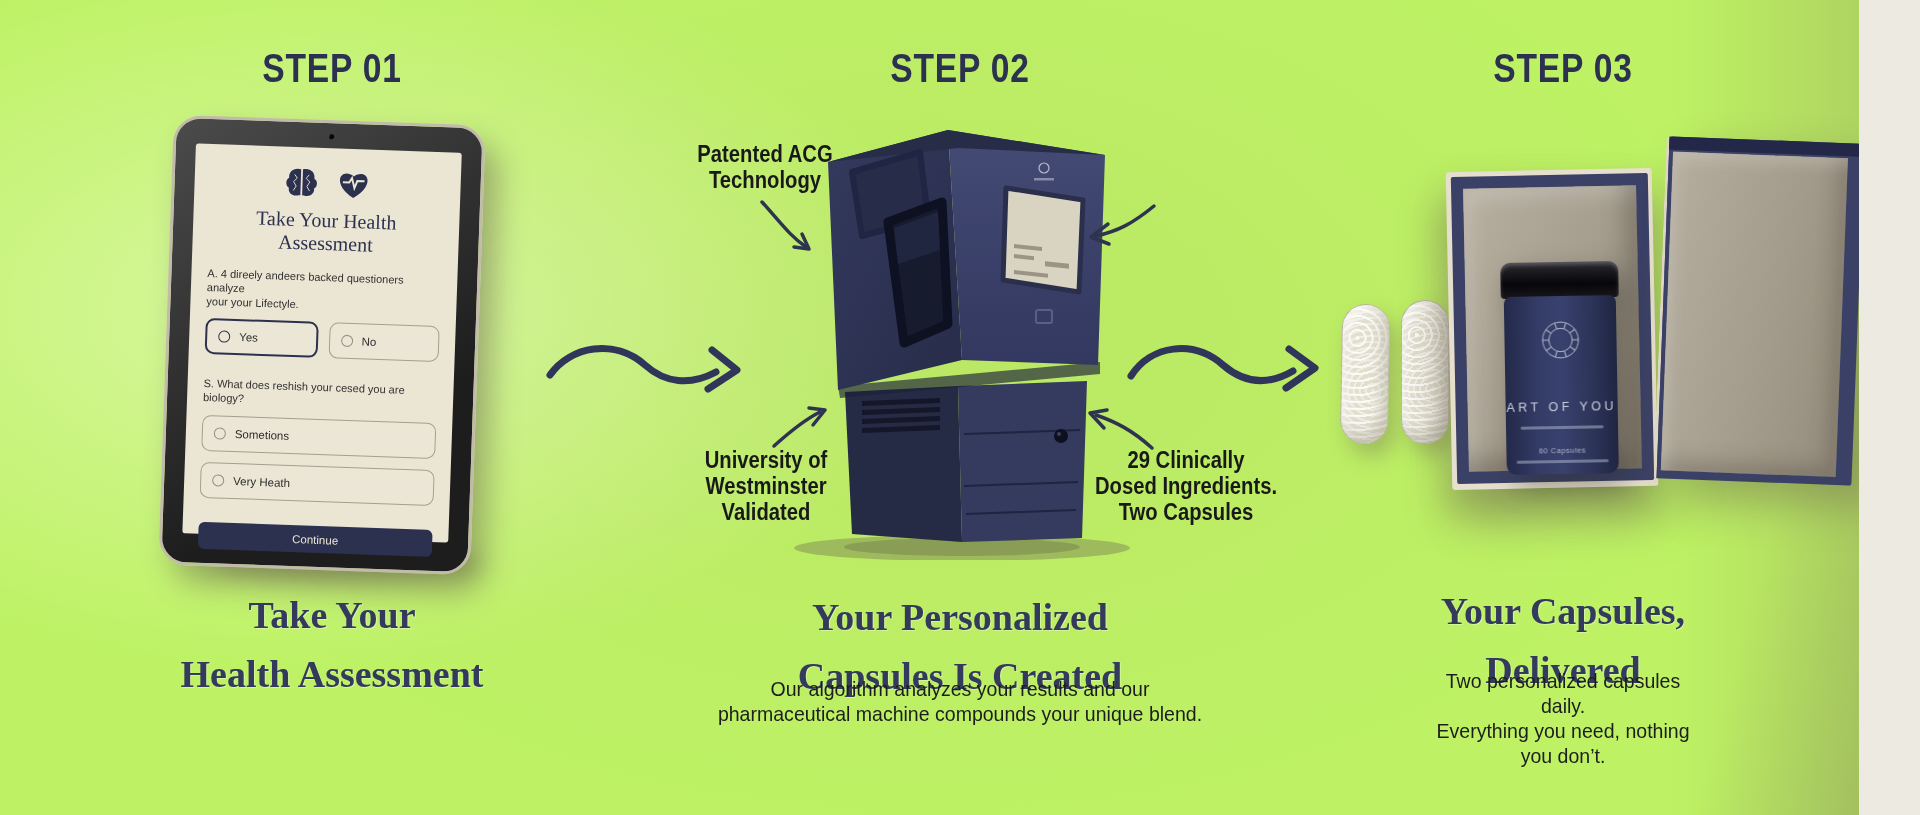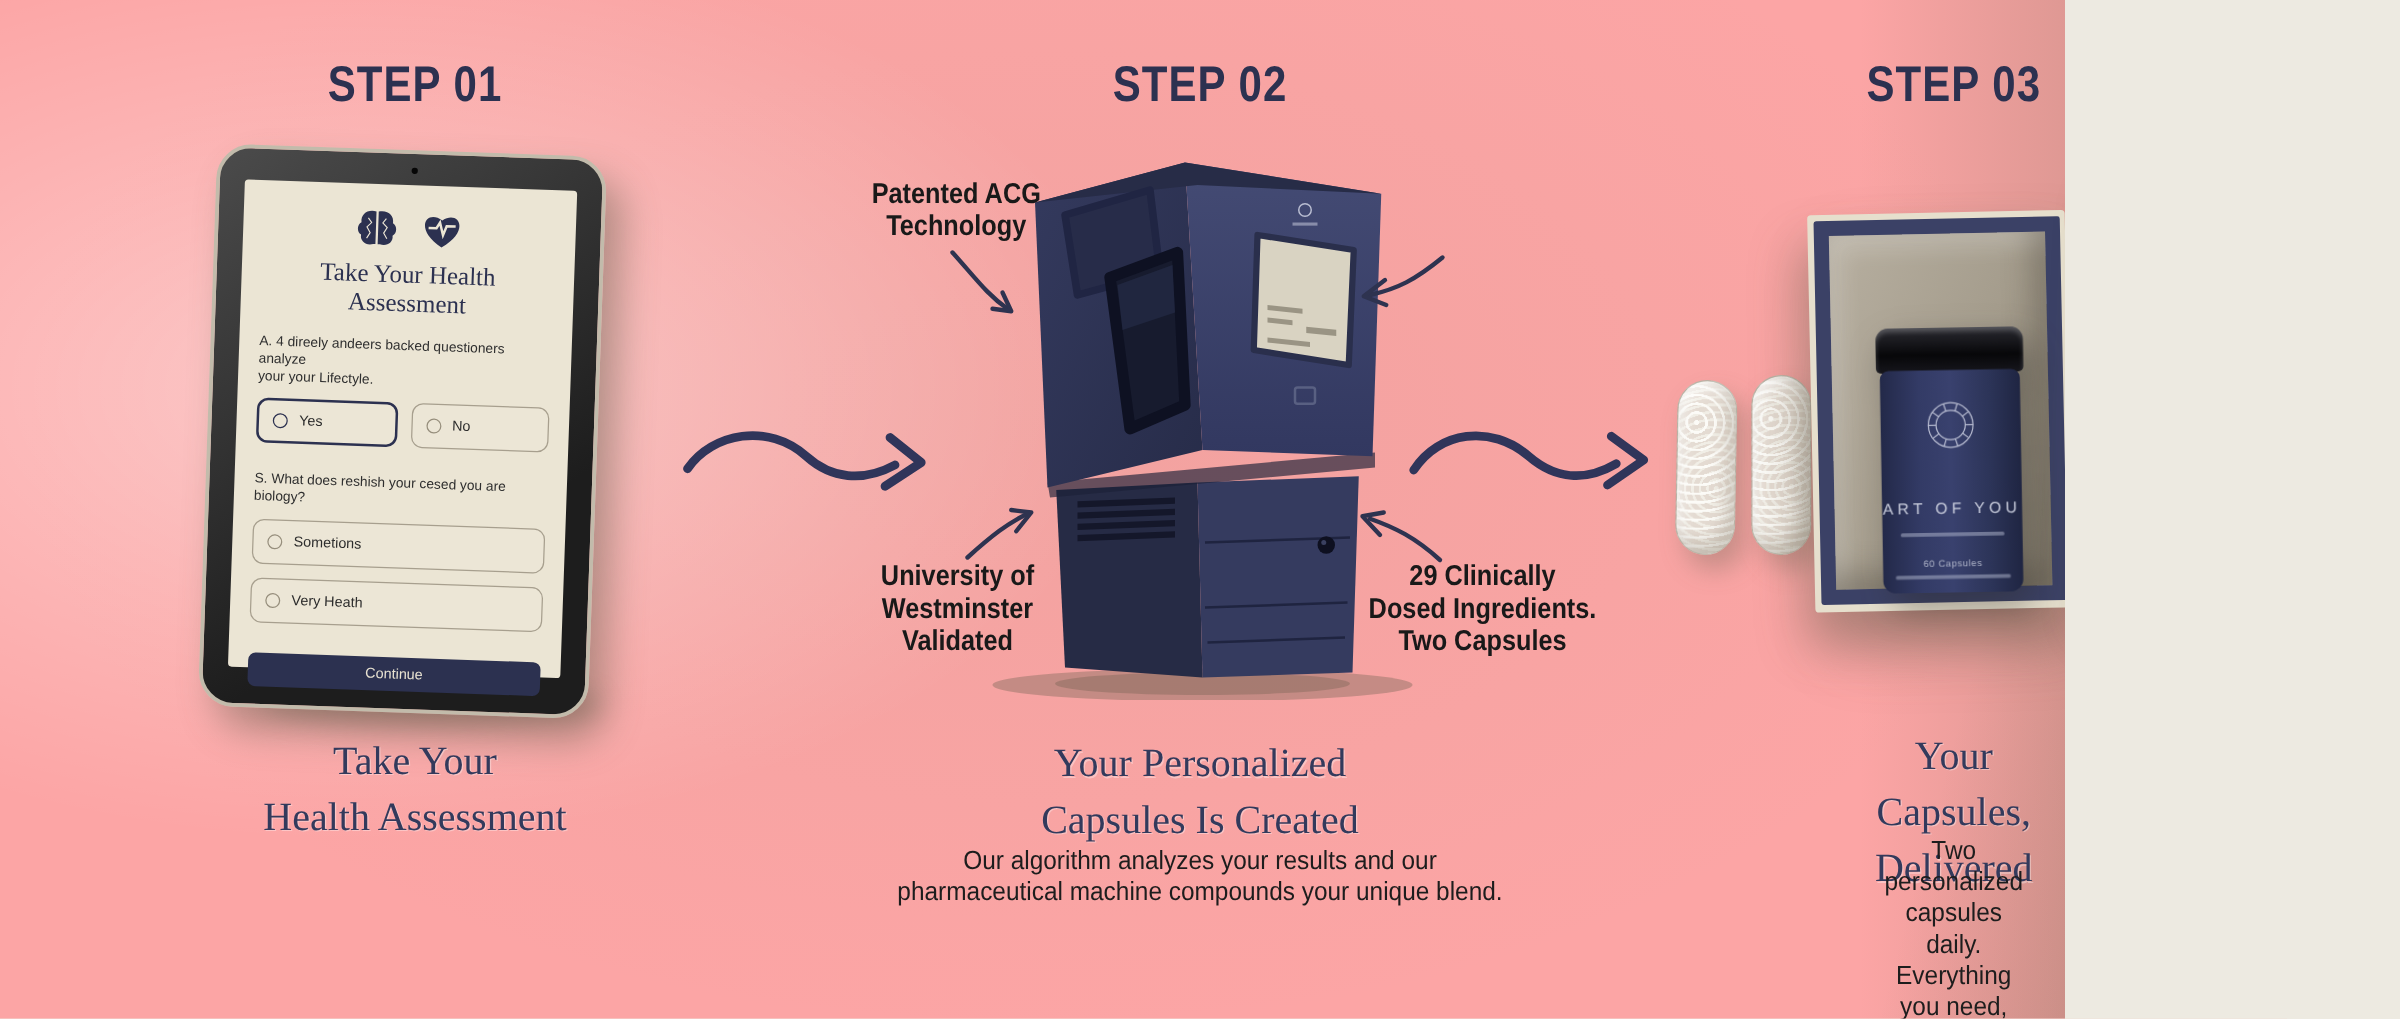--- a/index.html
+++ b/index.html
@@ -1,31 +1,31 @@
 <!DOCTYPE html>
 <html><head>
 <meta charset="utf-8">
 <style>
   html,body{margin:0;padding:0;background:#edeae1;}
-  .canvas{position:relative;width:1652px;height:815px;background:#fca5a5;overflow:hidden;
+  .canvas{position:relative;width:1859px;height:815px;background:#bef264;overflow:hidden;
           font-family:"Liberation Sans",sans-serif;}
   .shade{position:absolute;inset:0;pointer-events:none;z-index:0;
     background:
       radial-gradient(900px 520px at 17% 38%, rgba(255,255,255,.40), transparent 70%),
       radial-gradient(1100px 650px at 50% 42%, rgba(150,138,112,.10), transparent 75%),
       linear-gradient(to right, transparent 90%, rgba(120,108,86,.22)),
       linear-gradient(105deg, transparent 92%, rgba(110,100,80,.18));}
   .layer{position:absolute;z-index:1;}
 
   
   .step-label{position:absolute;top:46px;transform:translateX(-50%);color:#2c3150;
       font-weight:bold;font-size:40px;white-space:nowrap;}
   .cond{display:inline-block;transform:scaleX(.84);transform-origin:center top;letter-spacing:1px;}
   .cap-title{position:absolute;transform:translateX(-50%);text-align:center;color:#333a5c;
-      font-family:"Liberation Serif",serif;font-weight:normal;font-size:32px;line-height:45px;
+      font-family:"Liberation Serif",serif;font-weight:bold;font-size:38px;line-height:59px;
       white-space:pre-line;text-shadow:1px 1px 0 rgba(255,255,255,.35);}
   .cap-desc{position:absolute;transform:translateX(-50%);text-align:center;color:#1d1d1d;
       font-size:21px;line-height:25px;white-space:pre-line;}
   .cap-desc .cond2{display:inline-block;transform:scaleX(.93);transform-origin:center top;}
   .annot{position:absolute;transform:translateX(-50%);text-align:center;color:#191919;
       font-weight:bold;font-size:23px;line-height:26px;white-space:pre-line;}
   .annot .cond2{display:inline-block;transform:scaleX(.88);transform-origin:center top;}
 
   
   .tablet{position:absolute;left:166px;top:120px;width:312px;height:450px;border-radius:28px;

